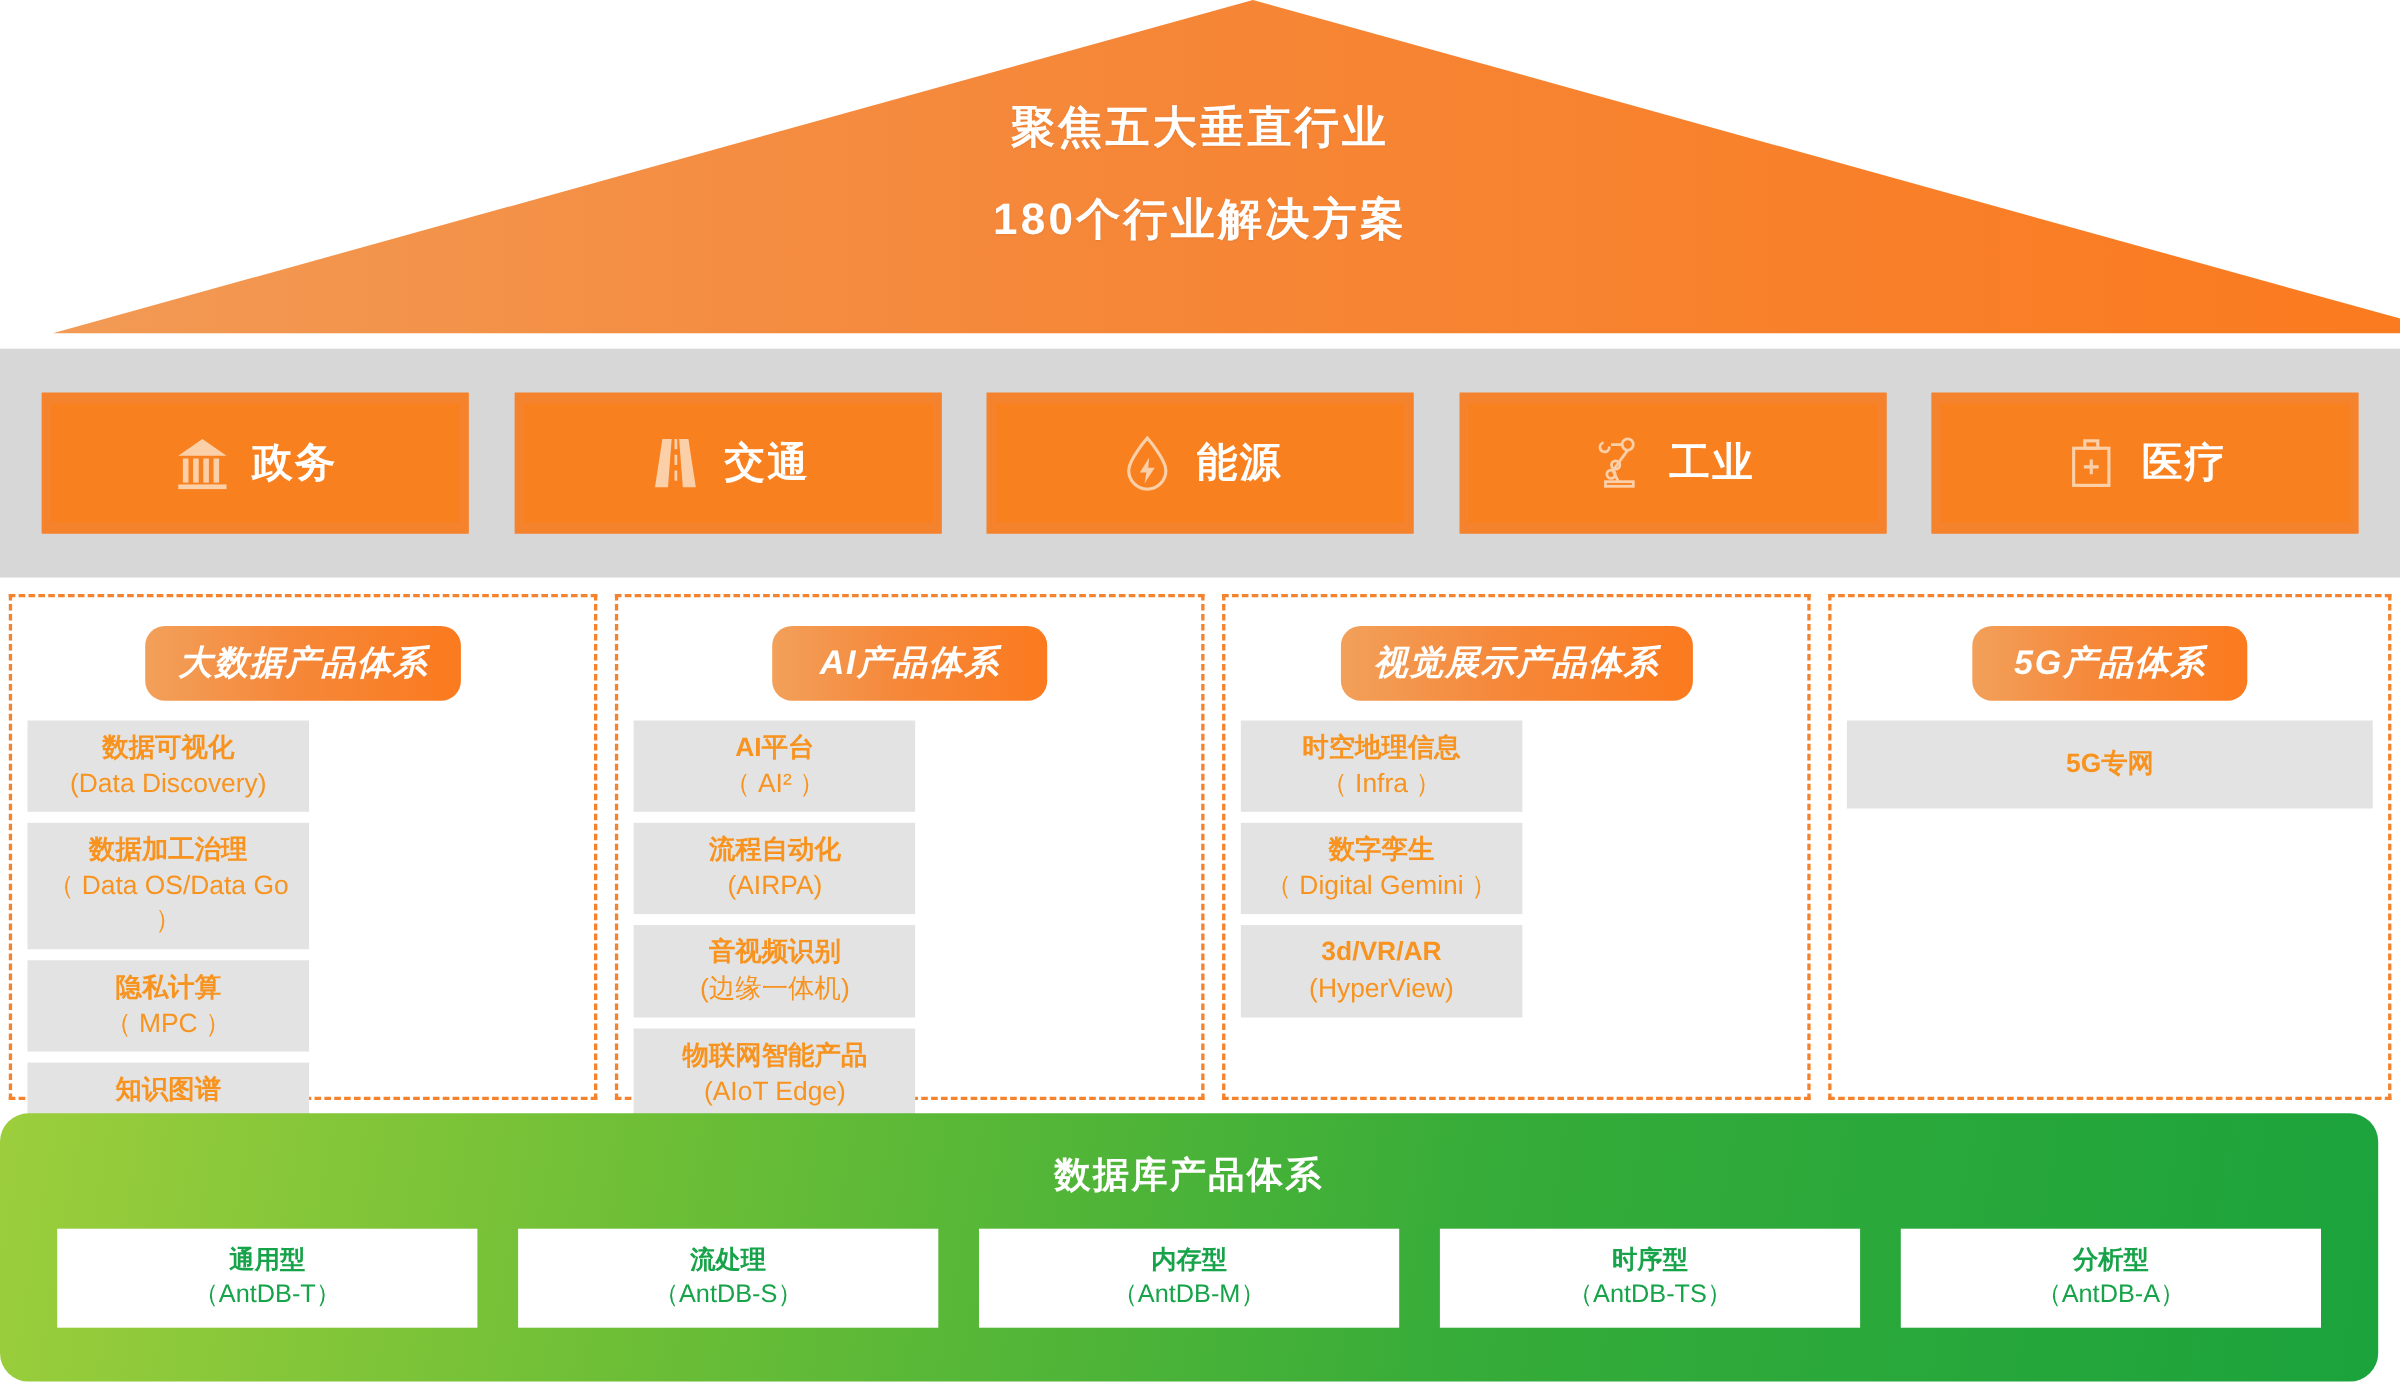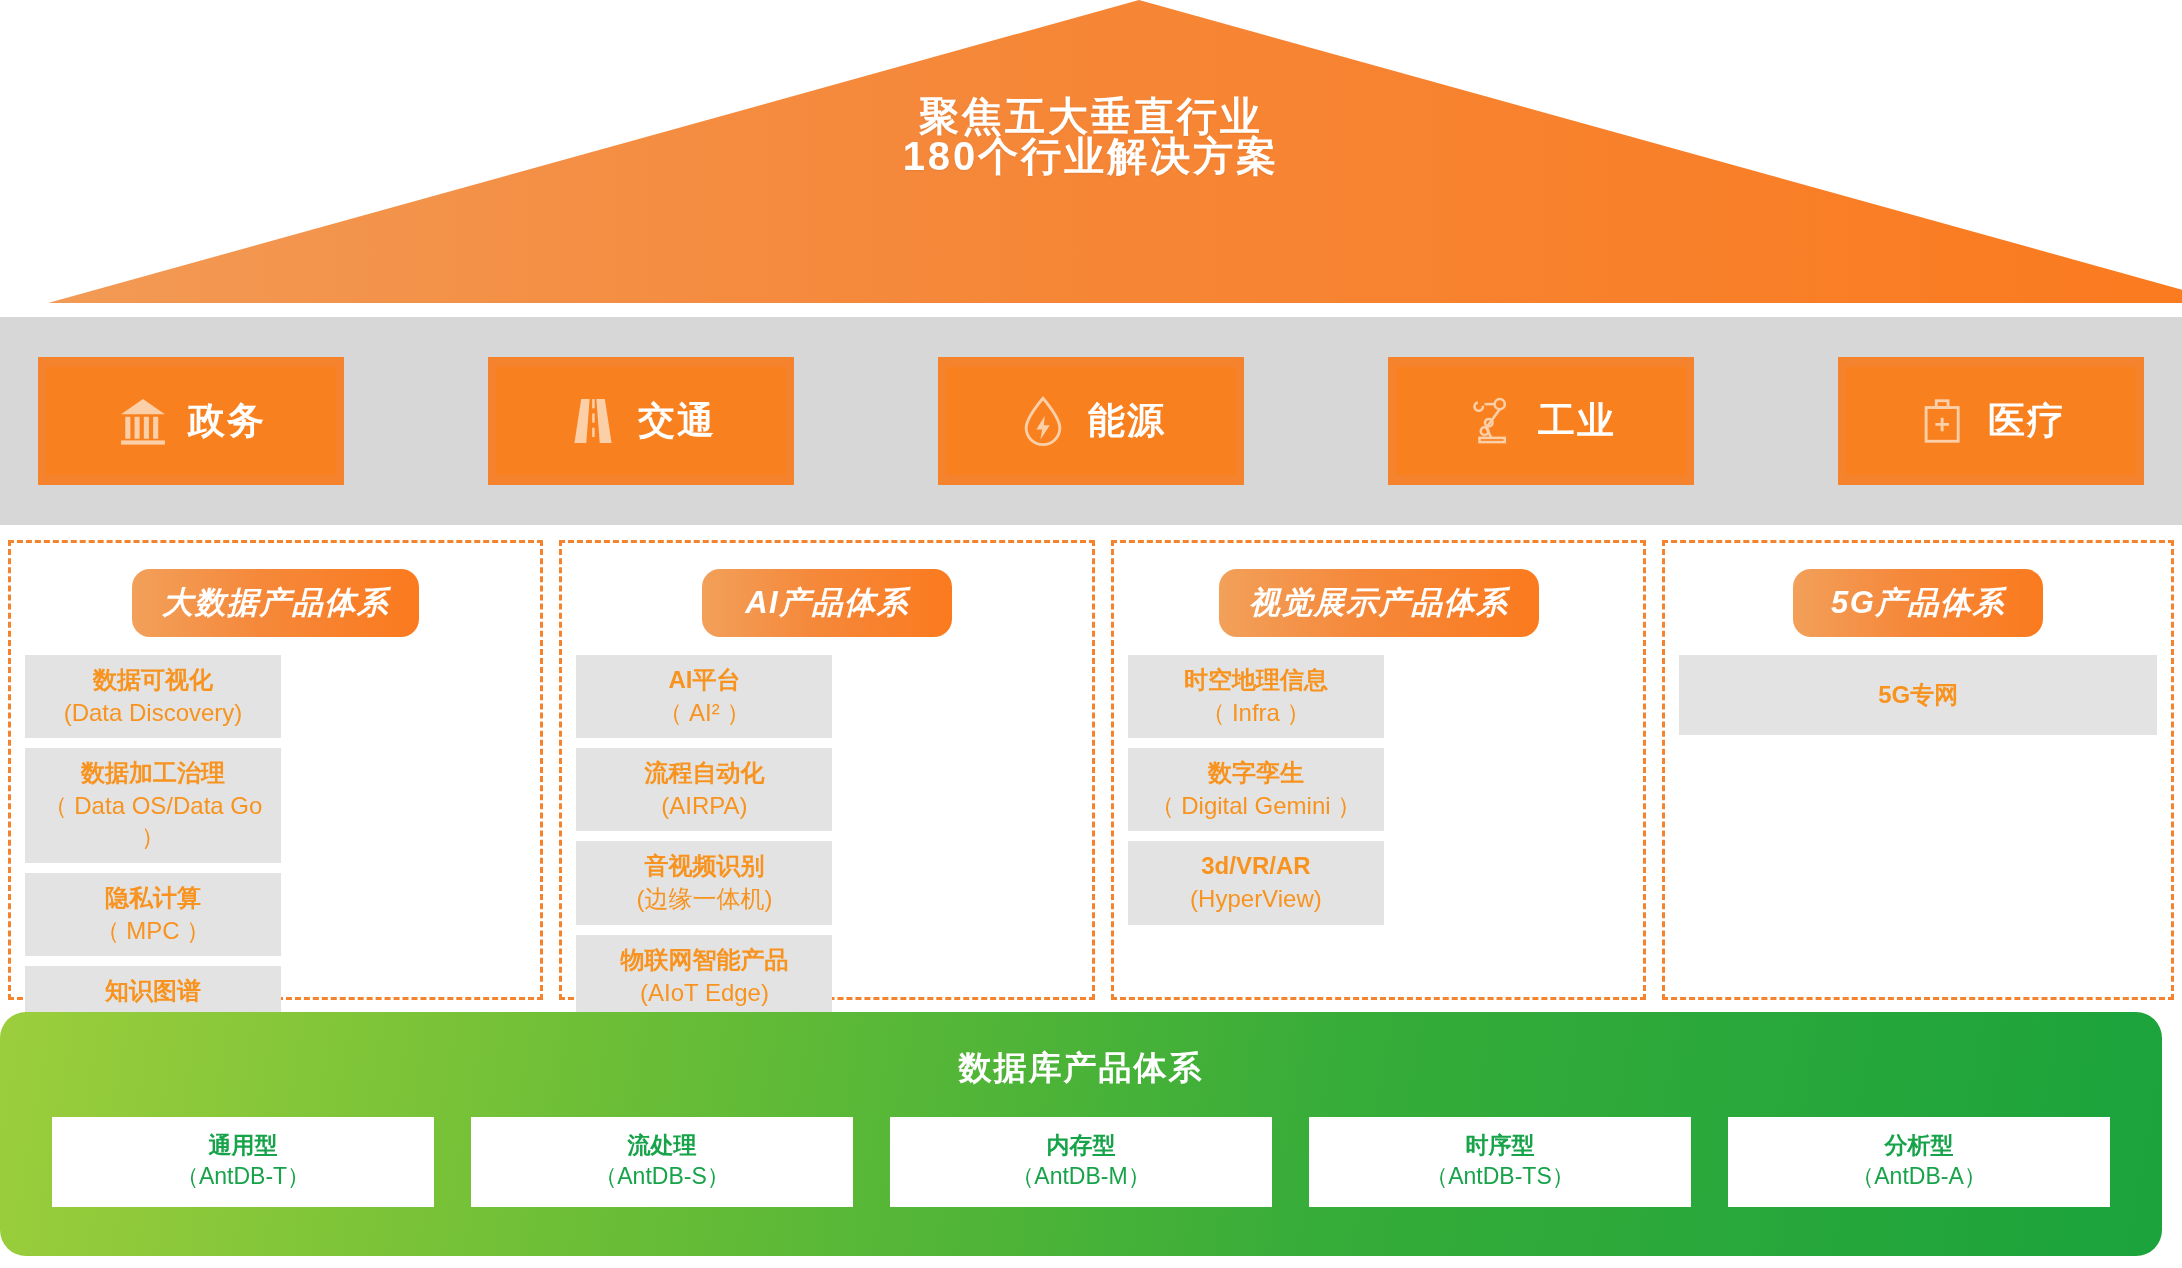--- a/index.html
+++ b/index.html
@@ -18,31 +18,31 @@
   }
   .roof svg{display:block;width:2182px;height:305px;}
   .roof-text{
     position:absolute;left:0;top:96px;width:2182px;
     text-align:center;color:#ffffff;
     font-weight:bold;
     letter-spacing:3px;
     text-shadow:0 1px 2px rgba(0,0,0,.07);
   }
   .roof-line1{font-size:40px;line-height:1.0;}
-  .roof-line2{font-size:40px;line-height:1.0;}
+  .roof-line2{font-size:40px;line-height:1.0;margin-top:44px;}
 
   
   .industry-band{
     position:absolute;left:0;top:317px;width:2182px;height:208px;
     background:#d7d7d7;
     display:flex;align-items:center;justify-content:space-between;
     padding:0 38px;box-sizing:border-box;
   }
   .ind-card{
-    width:306px;height:128px;
+    width:388px;height:128px;
     background:#f5822c;
     border:4px solid #f5822c;
     box-sizing:border-box;
     position:relative;
     display:flex;align-items:center;justify-content:center;
     gap:18px;
     text-align:right;
   }
   .ind-card .inner{
     position:absolute;left:4px;top:6px;right:4px;bottom:6px;

